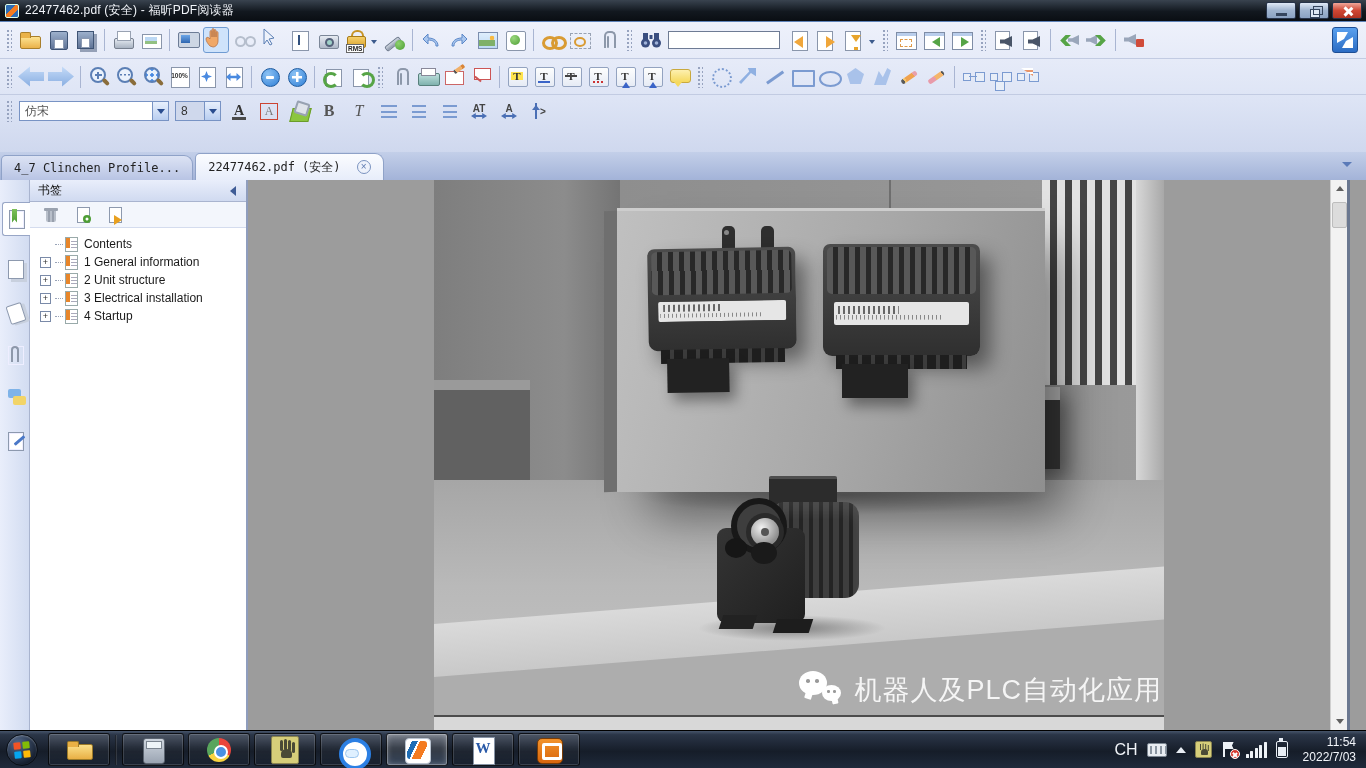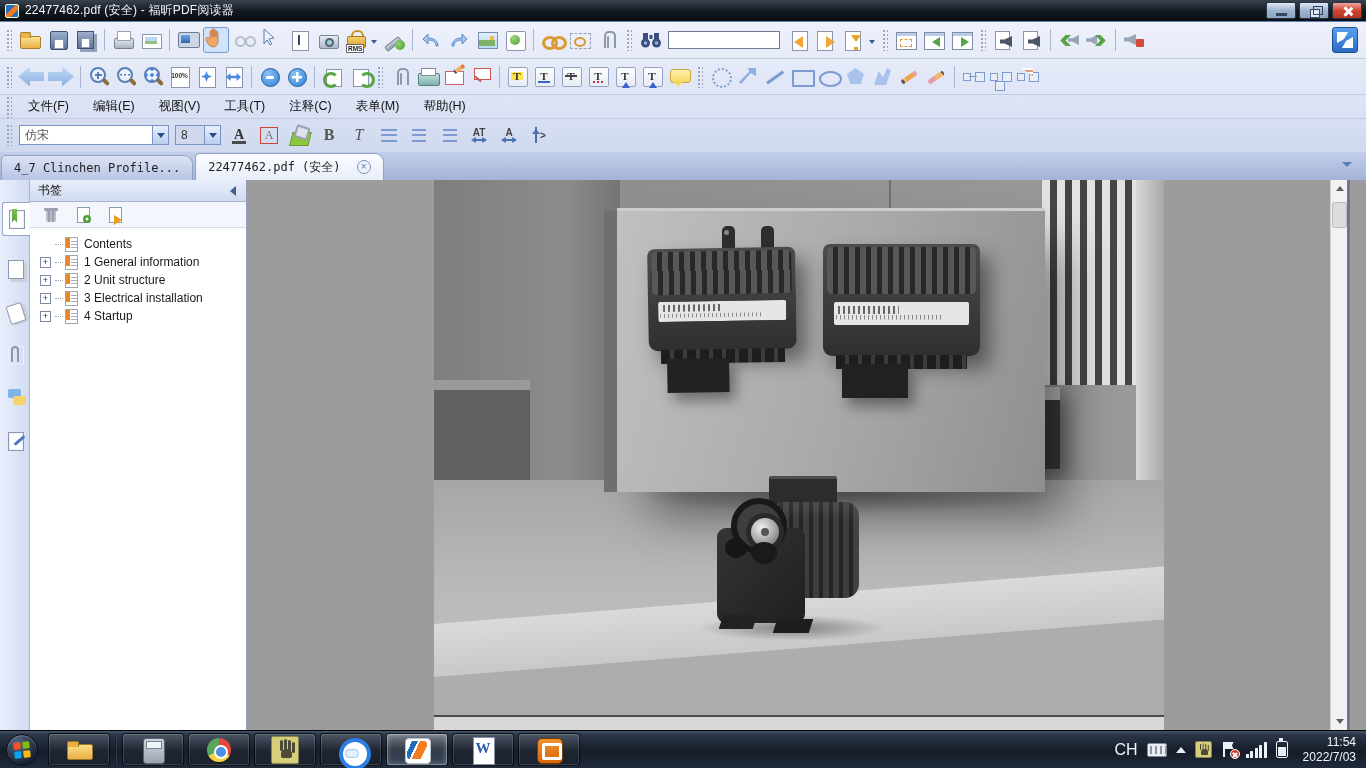--- a/index.html
+++ b/index.html
@@ -472,30 +472,20 @@
       <span class="ic i-pent"></span>
       <span class="ic i-poly"></span>
       <span class="ic i-pencil"></span>
       <span class="ic i-eraser"></span>
       <span class="sep"></span>
       <span class="ic i-meas1"></span>
       <span class="ic i-meas2"></span>
       <span class="ic i-meas3"></span>
     </div>
 
-    <div class="menubar">
-      <span class="grip"></span>
-      <span class="menuitem">文件(F)</span>
-      <span class="menuitem">编辑(E)</span>
-      <span class="menuitem">视图(V)</span>
-      <span class="menuitem">工具(T)</span>
-      <span class="menuitem">注释(C)</span>
-      <span class="menuitem">表单(M)</span>
-      <span class="menuitem">帮助(H)</span>
-    </div>
 
     <div class="formatbar">
       <span class="grip"></span>
       <span class="fb-combo font">
         <span class="val">仿宋</span>
         <span class="dd">
             <i></i>
           </span>
       </span>
       <span class="fb-combo size">
@@ -650,20 +640,29 @@
           <i class="m-body"></i>
           <i class="m-gear"></i>
           <i class="m-face">
               <i class="m-shaft"></i>
             </i>
           <i class="m-vent"></i>
           <i class="m-vent2"></i>
           <i class="m-foot1"></i>
           <i class="m-foot2"></i>
         </div>
+        <div class="watermark">
+          <span class="wc">
+              <i class="b1"></i>
+              <i class="t1"></i>
+              <i class="b2"></i>
+              <i class="t2"></i>
+            </span>
+          <span class="wm-text">机器人及PLC自动化应用</span>
+        </div>
       </div>
       <div class="pagegap"></div>
     </div>
 
     <div class="vscroll">
       <span class="varrow up">
           <i></i>
         </span>
       <span class="vthumb"></span>
       <span class="varrow down">

